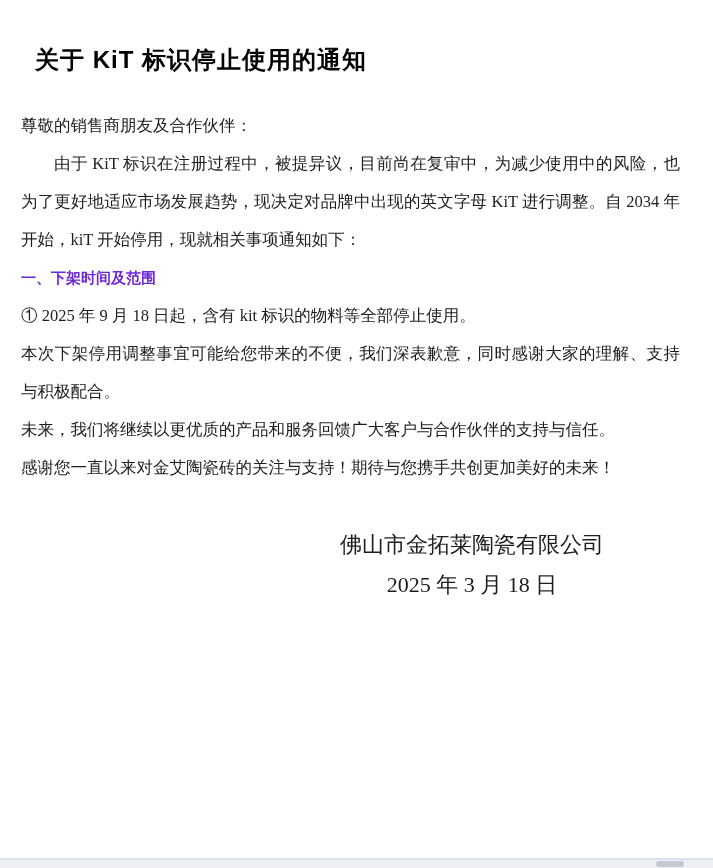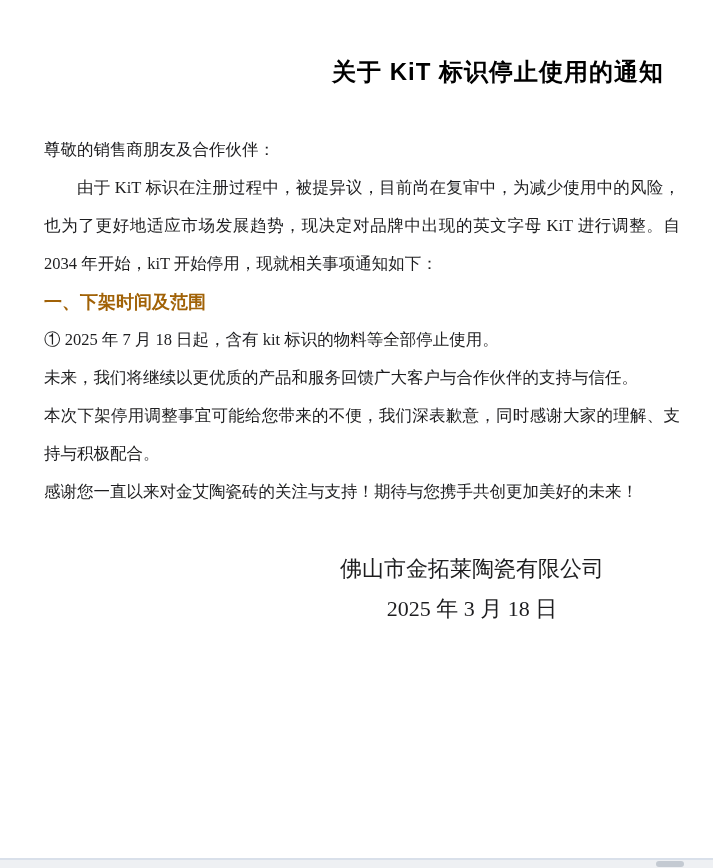--- a/index.html
+++ b/index.html
@@ -13,48 +13,48 @@
   .page {
     position: relative;
     width: 713px;
     height: 858px;
     background: #ffffff;
     box-sizing: border-box;
     font-family: "Liberation Serif", "DejaVu Serif", serif;
     color: #1d1d1f;
   }
   .doc-title {
-    margin: 16px;
+    margin: 4px;
     padding: 35px 33px 0 31px;
-    text-align: right;
+    text-align: left;
     font-family: "Liberation Sans", "DejaVu Sans", sans-serif;
     font-weight: 700;
     font-size: 24px;
     line-height: 42px;
     color: #000000;
     letter-spacing: 1px;
   }
   .content {
-    padding: 22px 33px 0 44px;
+    padding: 22px 33px 0 21px;
     font-size: 16.5px;
     line-height: 38px;
     text-align: justify;
   }
   .content p, .content h2 {
     margin: 0;
     padding: 0;
   }
   .salutation { text-indent: 0; }
   .para.indent { text-indent: 2em; }
   .heading {
     font-family: "Liberation Sans", "DejaVu Sans", sans-serif;
     font-weight: 700;
-    font-size: 18px;
+    font-size: 15px;
     line-height: 38px;
-    color: #a16207;
+    color: #6d28d9;
   }
   .signature {
     margin: 38px 76px 0 auto;
     width: fit-content;
     text-align: center;
     font-size: 22px;
     line-height: 40px;
   }
   .signature p { margin: 0; }
   .hscrollbar {
@@ -85,28 +85,28 @@
   <h1 class="doc-title">关于 KiT 标识停止使用的通知</h1>
 
   <div class="content">
 
     <p class="salutation">尊敬的销售商朋友及合作伙伴：</p>
 
     <p class="para indent">由于 KiT 标识在注册过程中，被提异议，目前尚在复审中，为减少使用中的风险，也为了更好地适应市场发展趋势，现决定对品牌中出现的英文字母 KiT 进行调整。自 2034 年开始，kiT 开始停用，现就相关事项通知如下：</p>
 
     <h2 class="heading">一、下架时间及范围</h2>
 
-    <p class="para">① 2025 年 7 月 18 日起，含有 kit 标识的物料等全部停止使用。</p>
+    <p class="para">① 2025 年 9 月 18 日起，含有 kit 标识的物料等全部停止使用。</p>
 
 
 
 
+    <p class="para">本次下架停用调整事宜可能给您带来的不便，我们深表歉意，同时感谢大家的理解、支持与积极配合。</p>
+
     <p class="para">未来，我们将继续以更优质的产品和服务回馈广大客户与合作伙伴的支持与信任。</p>
-
-    <p class="para">本次下架停用调整事宜可能给您带来的不便，我们深表歉意，同时感谢大家的理解、支持与积极配合。</p>
 
     <p class="para">感谢您一直以来对金艾陶瓷砖的关注与支持！期待与您携手共创更加美好的未来！</p>
 
     <div class="signature">
       <p>佛山市金拓莱陶瓷有限公司</p>
       <p>2025 年 3 月 18 日</p>
     </div>
 
   </div>
 </div>

